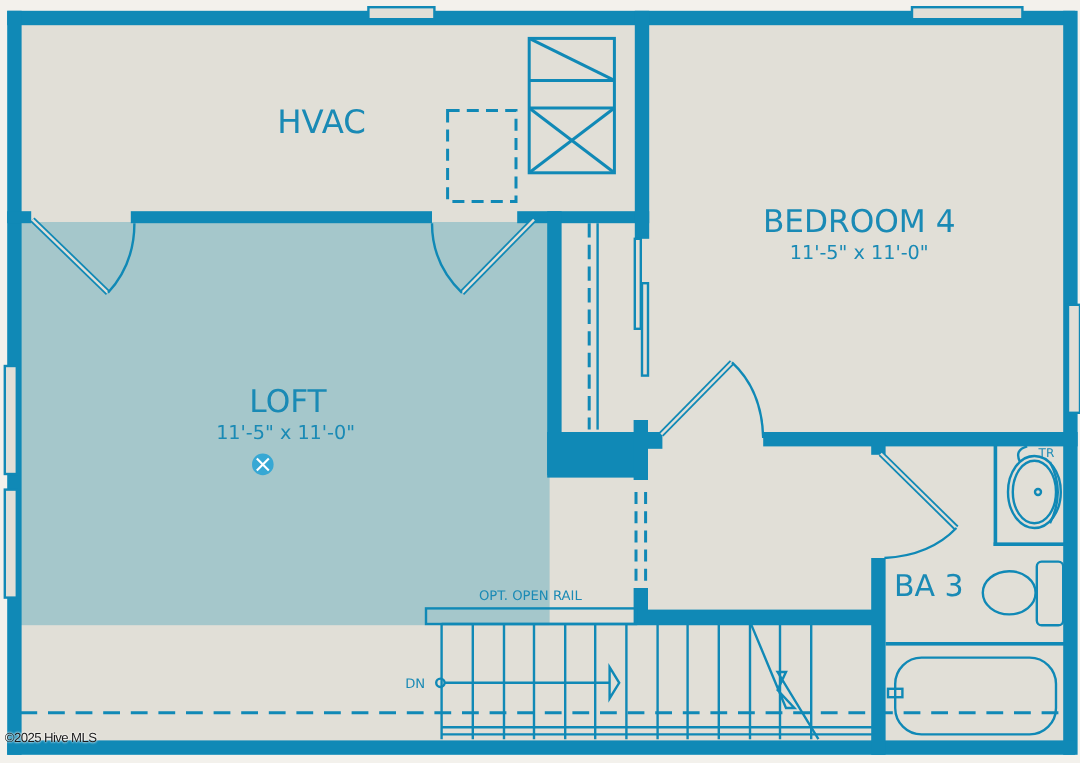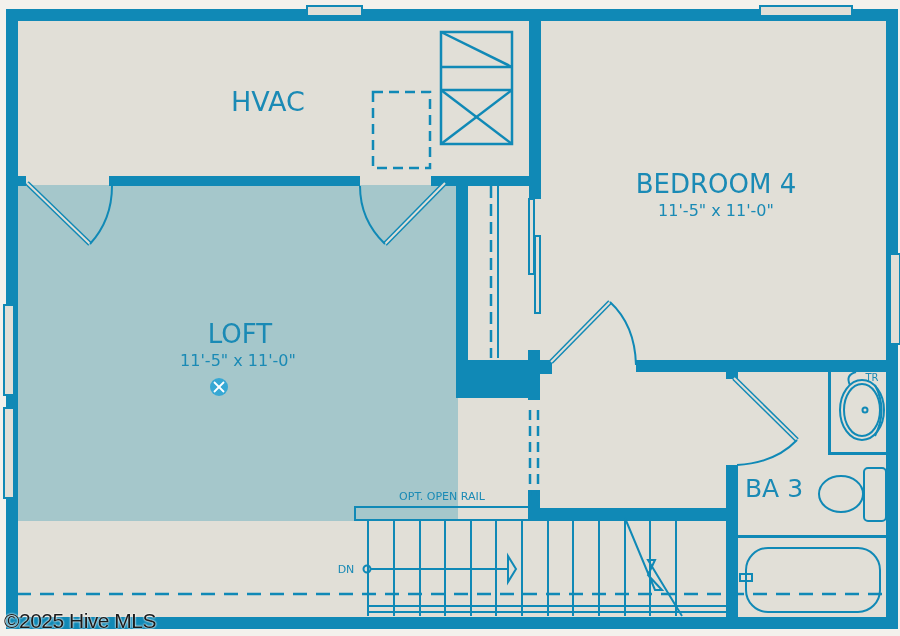--- a/index.html
+++ b/index.html
@@ -1,19 +1,19 @@
 <!DOCTYPE html>
 <html><head>
 <meta charset="utf-8">
 <style>
   html, body { margin: 0; padding: 0; background: #f3f1ec; }
   body { width: 900px; height: 636px; overflow: hidden; position: relative; font-family: "DejaVu Sans", sans-serif; }
   #plan { position: absolute; left: 0; top: 0; width: 900px; height: 636px; }
   .room-label { font-family: "DejaVu Sans", sans-serif; fill: #1a8ab5; }
-  .copyright { position: absolute; left: 4px; top: 609px; font-family: "Liberation Sans", sans-serif; font-size: 21px; color: #1b1b1b; letter-spacing: -0.5px; text-shadow: 0 0 2px #fff, 0 0 2px #fff; }
+  .copyright { position: absolute; left: 4px; top: 609px; font-family: "Liberation Sans", sans-serif; font-size: 11px; color: #1b1b1b; letter-spacing: -0.5px; text-shadow: 0 0 2px #fff, 0 0 2px #fff; }
 </style>
 </head>
 <body>
 
 <svg id="plan" viewBox="0 0 900 636" xmlns="http://www.w3.org/2000/svg">
 
   <rect x="0" y="0" width="900" height="636" fill="#f3f1ec"></rect>
 
   <rect x="14" y="14" width="878" height="604" fill="#e1dfd7"></rect>
   <rect x="17" y="185" width="441" height="336" fill="#a5c7cb"></rect>

